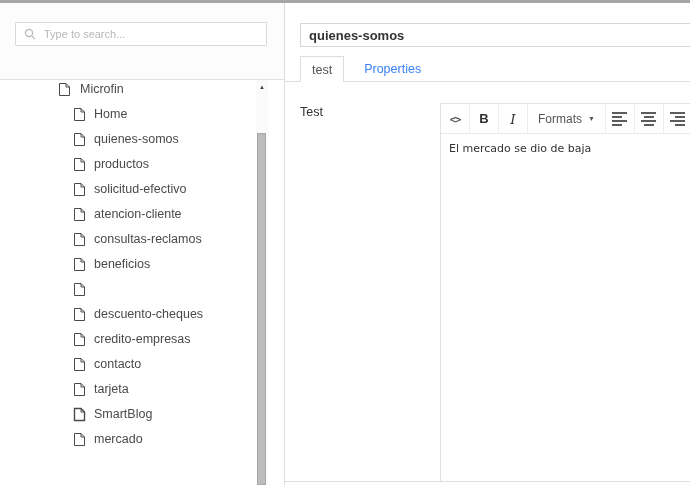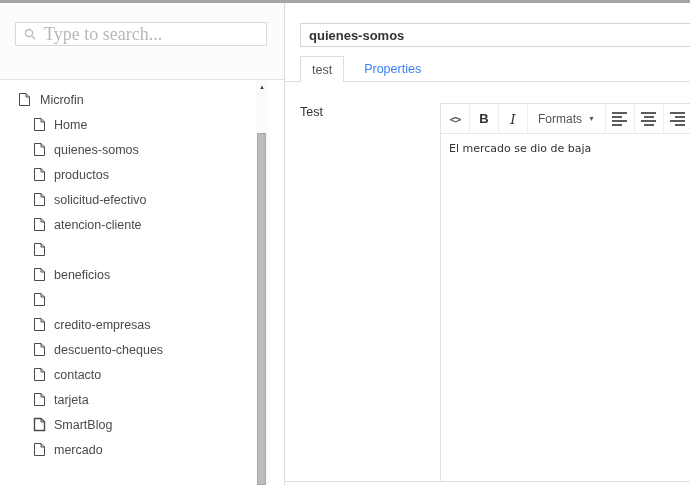--- a/index.html
+++ b/index.html
@@ -13,26 +13,26 @@
 
   
   .sidebar{position:absolute;left:0;top:3px;width:285px;height:482px;
     border-right:1px solid #dcdcdc;box-sizing:border-box;background:#fff;}
   .sidebar-header{position:absolute;left:0;top:0;width:100%;height:77px;
     background:#fcfcfc;border-bottom:1px solid #e2e2e2;box-sizing:border-box;}
   .search-box{position:absolute;left:15px;top:19px;width:252px;height:24px;
     border:1px solid #d8d8d8;background:#fff;box-sizing:border-box;
     display:flex;align-items:center;gap:6px;padding:0 8px;border-radius:1px;}
   .search-box svg{flex:0 0 auto;}
-  .search-input{border:0;outline:0;flex:1;font-size:18px;color:#4d7c0f;background:transparent;
-    font-family:Liberation Serif, serif;min-width:0;}
+  .search-input{border:0;outline:0;flex:1;font-size:11px;color:#4d7c0f;background:transparent;
+    font-family:Liberation Sans, sans-serif;min-width:0;}
   .search-input::placeholder{color:#b8b8b8;}
 
   .tree{position:absolute;left:0;top:77px;right:0;bottom:0;background:#fff;padding-top:2px;}
-  .tree-item{height:25px;display:flex;align-items:flex-end;gap:9px;padding-left:18px;cursor:pointer;}
+  .tree-item{height:25px;display:flex;align-items:flex-start;gap:9px;padding-left:18px;cursor:pointer;margin-left:40px;}
   .tree-item.child{padding-left:33px;gap:8px;}
   .tree-label{font-size:12.5px;color:#4a4a4a;white-space:nowrap;}
   .doc-icon{display:flex;align-items:center;}
 
   
   .scrollbar{position:absolute;left:256px;top:77px;width:12px;bottom:0;background:#fbfbfb;}
   .scroll-up{height:14px;display:flex;align-items:center;justify-content:center;
     font-size:6px;color:#3a3a3a;cursor:pointer;background:#fafafa;}
   .scroll-thumb{position:absolute;left:1px;top:53px;width:9px;bottom:0;
     background:#bcbcbc;border:1px solid #a8a8a8;box-sizing:border-box;cursor:pointer;}
@@ -146,20 +146,21 @@
         </span>
       <span class="tree-label">atencion-cliente</span>
     </div>
     <div class="tree-item child">
       <span class="doc-icon">
           <svg width="13" height="15" viewBox="0 0 13 15">
             <path d="M1.5 1.5 h6.5 l3.5 3.5 v8.5 h-10 z" fill="#fff" stroke="#4a4a4a" stroke-width="1"></path>
             <path d="M8 1.5 v3.5 h3.5" fill="none" stroke="#4a4a4a" stroke-width="1"></path>
           </svg>
         </span>
+      <span class="tree-label">consultas-reclamos</span>
     </div>
     <div class="tree-item child">
       <span class="doc-icon">
           <svg width="13" height="15" viewBox="0 0 13 15">
             <path d="M1.5 1.5 h6.5 l3.5 3.5 v8.5 h-10 z" fill="#fff" stroke="#4a4a4a" stroke-width="1"></path>
             <path d="M8 1.5 v3.5 h3.5" fill="none" stroke="#4a4a4a" stroke-width="1"></path>
           </svg>
         </span>
       <span class="tree-label">beneficios</span>
     </div>
@@ -171,30 +172,30 @@
           </svg>
         </span>
     </div>
     <div class="tree-item child">
       <span class="doc-icon">
           <svg width="13" height="15" viewBox="0 0 13 15">
             <path d="M1.5 1.5 h6.5 l3.5 3.5 v8.5 h-10 z" fill="#fff" stroke="#4a4a4a" stroke-width="1"></path>
             <path d="M8 1.5 v3.5 h3.5" fill="none" stroke="#4a4a4a" stroke-width="1"></path>
           </svg>
         </span>
+      <span class="tree-label">descuento-cheques</span>
+    </div>
+    <div class="tree-item child">
+      <span class="doc-icon">
+          <svg width="13" height="15" viewBox="0 0 13 15">
+            <path d="M1.5 1.5 h6.5 l3.5 3.5 v8.5 h-10 z" fill="#fff" stroke="#4a4a4a" stroke-width="1"></path>
+            <path d="M8 1.5 v3.5 h3.5" fill="none" stroke="#4a4a4a" stroke-width="1"></path>
+          </svg>
+        </span>
       <span class="tree-label">credito-empresas</span>
-    </div>
-    <div class="tree-item child">
-      <span class="doc-icon">
-          <svg width="13" height="15" viewBox="0 0 13 15">
-            <path d="M1.5 1.5 h6.5 l3.5 3.5 v8.5 h-10 z" fill="#fff" stroke="#4a4a4a" stroke-width="1"></path>
-            <path d="M8 1.5 v3.5 h3.5" fill="none" stroke="#4a4a4a" stroke-width="1"></path>
-          </svg>
-        </span>
-      <span class="tree-label">descuento-cheques</span>
     </div>
     <div class="tree-item child">
       <span class="doc-icon">
           <svg width="13" height="15" viewBox="0 0 13 15">
             <path d="M1.5 1.5 h6.5 l3.5 3.5 v8.5 h-10 z" fill="#fff" stroke="#4a4a4a" stroke-width="1"></path>
             <path d="M8 1.5 v3.5 h3.5" fill="none" stroke="#4a4a4a" stroke-width="1"></path>
           </svg>
         </span>
       <span class="tree-label">contacto</span>
     </div>

